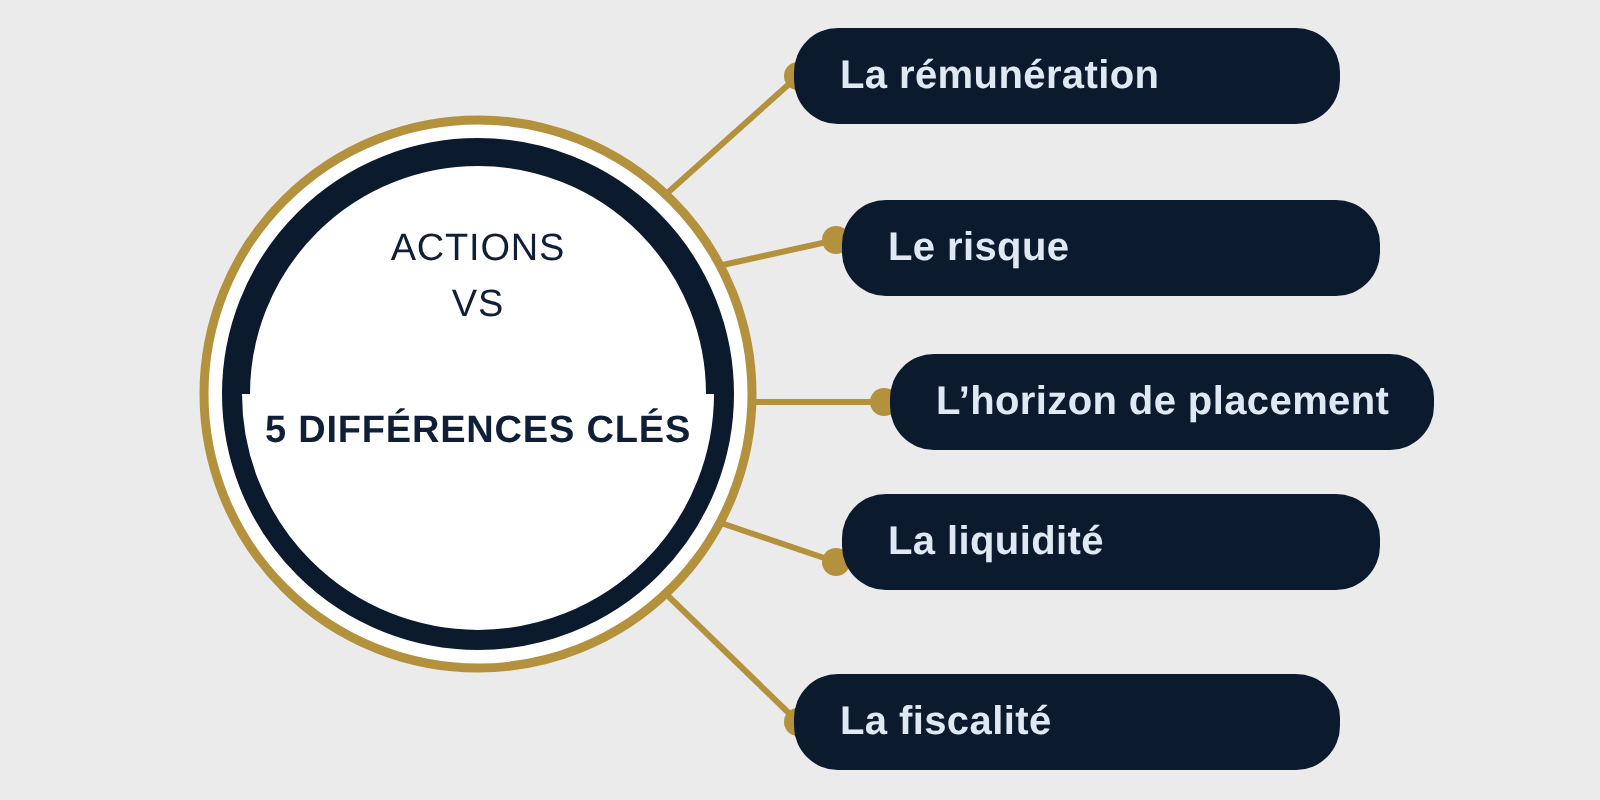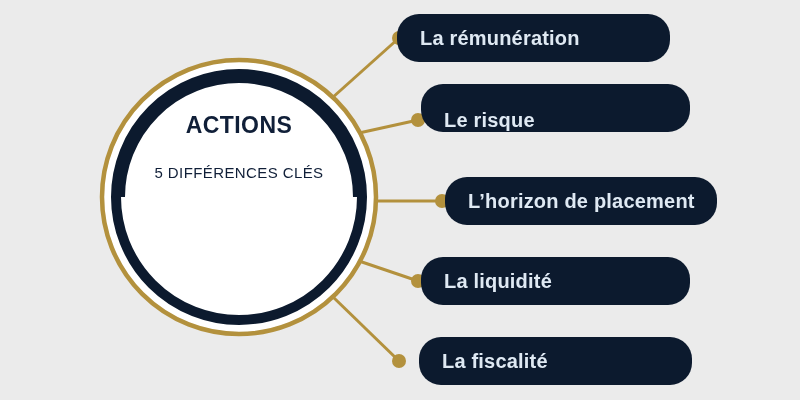--- a/index.html
+++ b/index.html
@@ -22,51 +22,51 @@
 
   .circle-text {
     position: absolute;
     left: 110px;
     top: 111px;
     width: 258px;
     text-align: center;
     color: #101f38;
   }
   .circle-title {
-    font-size: 23px;
-    font-weight: bold;
+    font-size: 19px;
+    font-weight: normal;
     line-height: 28px;
     letter-spacing: 0.4px;
   }
   .circle-subtitle {
-    margin-top: 25px;
-    font-size: 15px;
-    font-weight: normal;
+    margin-top: 38px;
+    font-size: 19px;
+    font-weight: bold;
     letter-spacing: 0.4px;
     white-space: nowrap;
   }
 
   .pill {
     position: absolute;
     height: 48px;
     background: #0c1a2e;
     border-radius: 22px;
     color: #dfe9f3;
     font-size: 20px;
     font-weight: bold;
     display: flex;
     align-items: center;
     padding-left: 23px;
     letter-spacing: 0.2px;
   }
   .pill-1 { left: 397px; top: 14px;  width: 273px; text-align: right; }
-  .pill-2 { left: 421px; top: 84px;  width: 269px; align-items: flex-end; }
+  .pill-2 { left: 421px; top: 100px;  width: 269px; }
   .pill-3 { left: 445px; top: 177px; width: 272px; }
-  .pill-4 { left: 421px; top: 257px; width: 269px; }
-  .pill-5 { left: 419px; top: 337px; width: 273px; text-align: right; }
+  .pill-4 { left: 421px; top: 247px; width: 269px; }
+  .pill-5 { left: 397px; top: 337px; width: 273px; text-align: right; }
 </style>
 </head>
 <body>
 
 <div class="canvas">
 
   <svg class="diagram-svg" viewBox="0 0 800 400">
 
     <circle cx="239" cy="197" r="135" fill="#ffffff"></circle>
 
@@ -84,20 +84,21 @@
     <circle cx="399" cy="38" r="7" fill="#b3913d"></circle>
     <circle cx="418" cy="120" r="7" fill="#b3913d"></circle>
     <circle cx="442" cy="201" r="7" fill="#b3913d"></circle>
     <circle cx="418" cy="281" r="7" fill="#b3913d"></circle>
     <circle cx="399" cy="361" r="7" fill="#b3913d"></circle>
   </svg>
 
   <div class="circle-text">
     <div class="circle-title">
       <div>ACTIONS</div>
+      <div>VS</div>
     </div>
     <div class="circle-subtitle">5 DIFFÉRENCES CLÉS</div>
   </div>
 
   <div class="pill pill-1">
     <span>La rémunération</span>
   </div>
   <div class="pill pill-2">
     <span>Le risque</span>
   </div>

